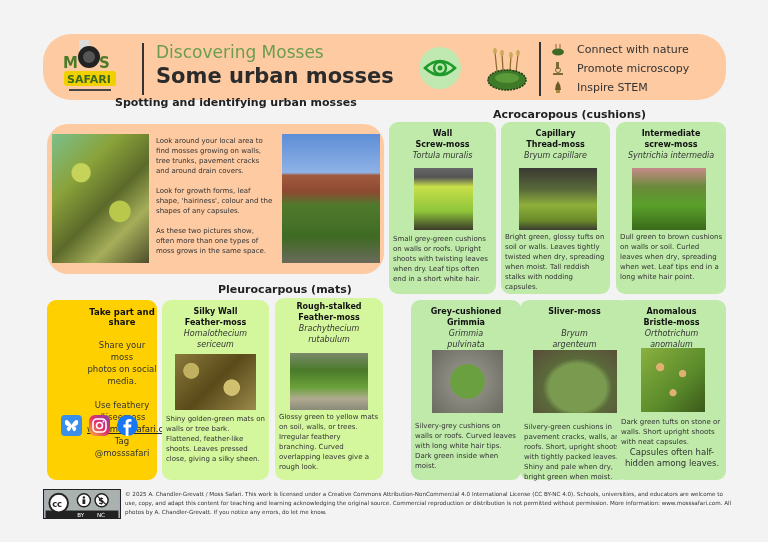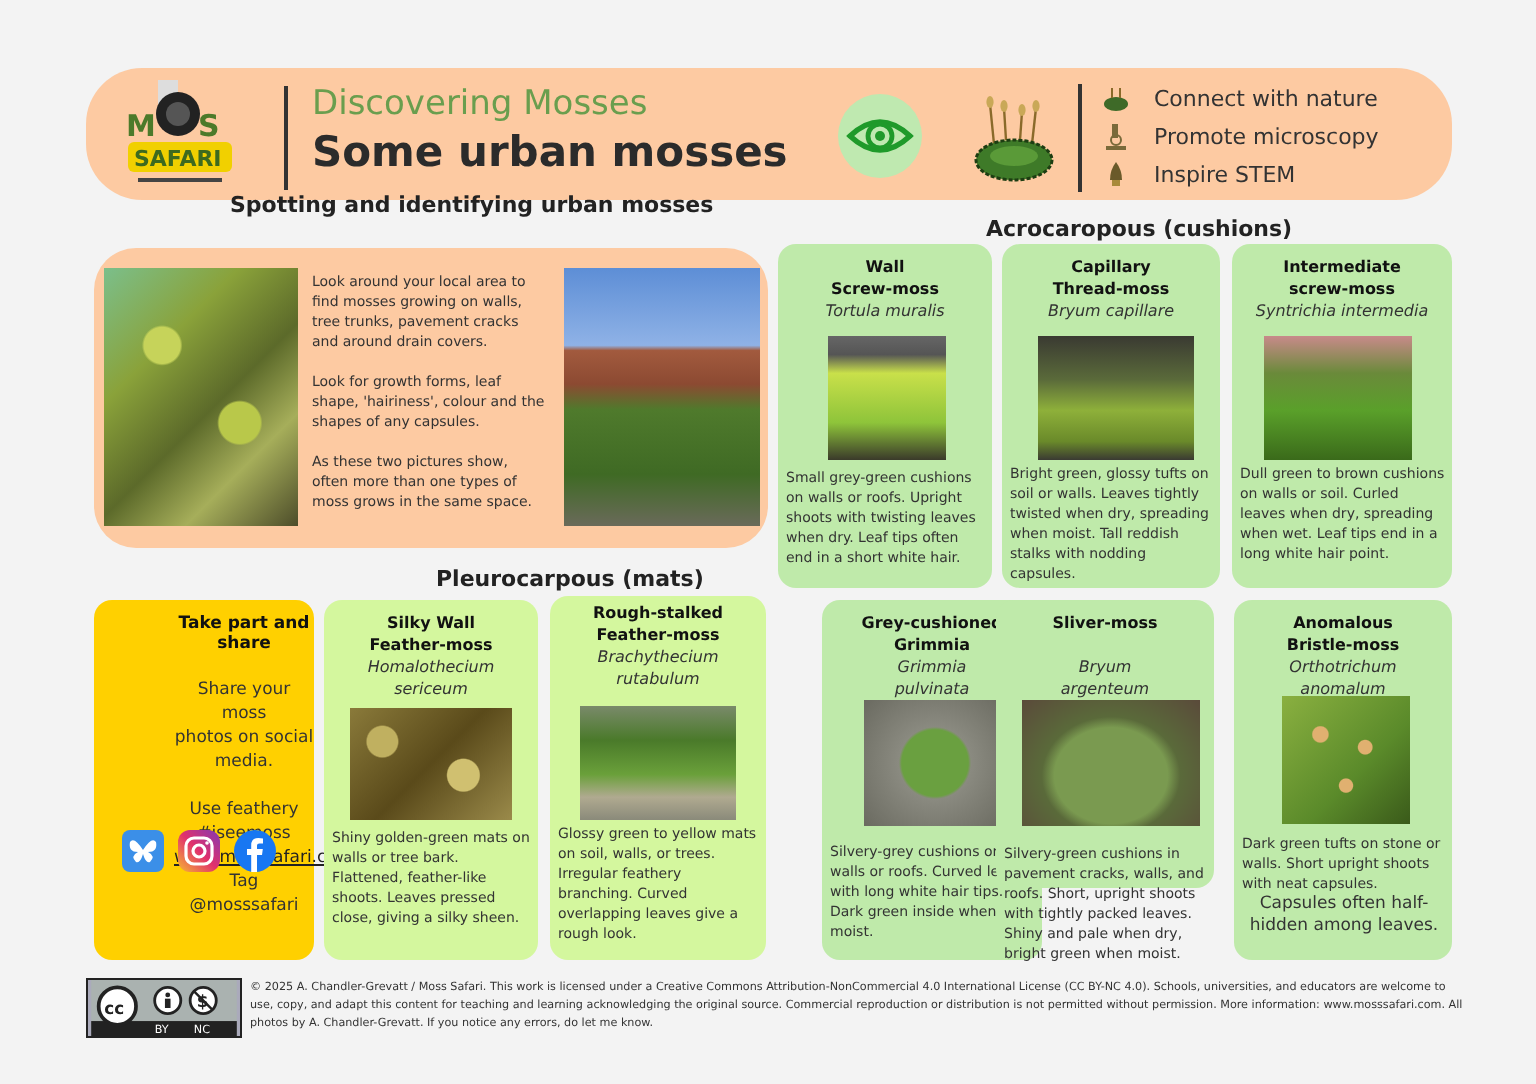--- a/index.html
+++ b/index.html
@@ -190,21 +190,21 @@
   <div class="photo" style="left:15px; top:55px; width:78px; height:57px; background:linear-gradient(180deg,#7a8a6a 0%,#4a7a2a 30%,#6aa03a 60%,#b0aa90 80%,#8a8a7a 100%);"></div>
   <div class="desc" style="top:114px;">Glossy green to yellow mats on soil, walls, or trees. Irregular feathery branching. Curved overlapping leaves give a rough look.</div>
 </div>
 
 <div class="card" style="left:387px; top:300px; width:110px; height:180px;margin-left:24px;">
   <div class="cname"><span>Grey-cushioned</span><br><span>Grimmia</span></div>
   <div class="sci"><span>Grimmia</span><br><span>pulvinata</span></div>
   <div class="photo" style="left:21px; top:50px; width:71px; height:63px; background:radial-gradient(circle at 50% 50%,#6aa040 0 35%,#8a8a80 38%,#6a6a60 100%);"></div>
   <div class="desc" style="top:121px;">Silvery-grey cushions on walls or roofs. Curved leaves with long white hair tips. Dark green inside when moist.</div>
 </div>
-<div class="card" style="left:498px; top:300px; width:109px; height:144px;">
+<div class="card" style="left:520px; top:300px; width:109px; height:180px;">
   <div class="cname">Sliver-moss</div>
   <div class="sci" style="margin-top:11px;"><span>Bryum</span><br><span>argenteum</span></div>
   <div class="photo" style="left:13px; top:50px; width:89px; height:63px; background:radial-gradient(ellipse at 50% 60%,#7a9a50 0 45%,#5a6a3a 55%,#5a4a3a 100%);"></div>
   <div class="desc" style="top:122px;">Silvery-green cushions in pavement cracks, walls, and roofs. Short, upright shoots with tightly packed leaves. Shiny and pale when dry, bright green when moist.</div>
 </div>
 <div class="card" style="left:617px; top:300px; width:109px; height:180px;">
   <div class="cname"><span>Anomalous</span><br><span>Bristle-moss</span></div>
   <div class="sci"><span>Orthotrichum</span><br><span>anomalum</span></div>
   <div class="photo" style="left:24px; top:48px; width:64px; height:64px; background:radial-gradient(circle at 30% 30%,#e0b070 0 6%,transparent 7%),radial-gradient(circle at 65% 40%,#e0b070 0 6%,transparent 7%),radial-gradient(circle at 50% 70%,#e0b070 0 6%,transparent 7%),linear-gradient(135deg,#8ab040,#5a8a2a 60%,#3a5a1a);"></div>
   <div class="desc" style="top:117px;">

